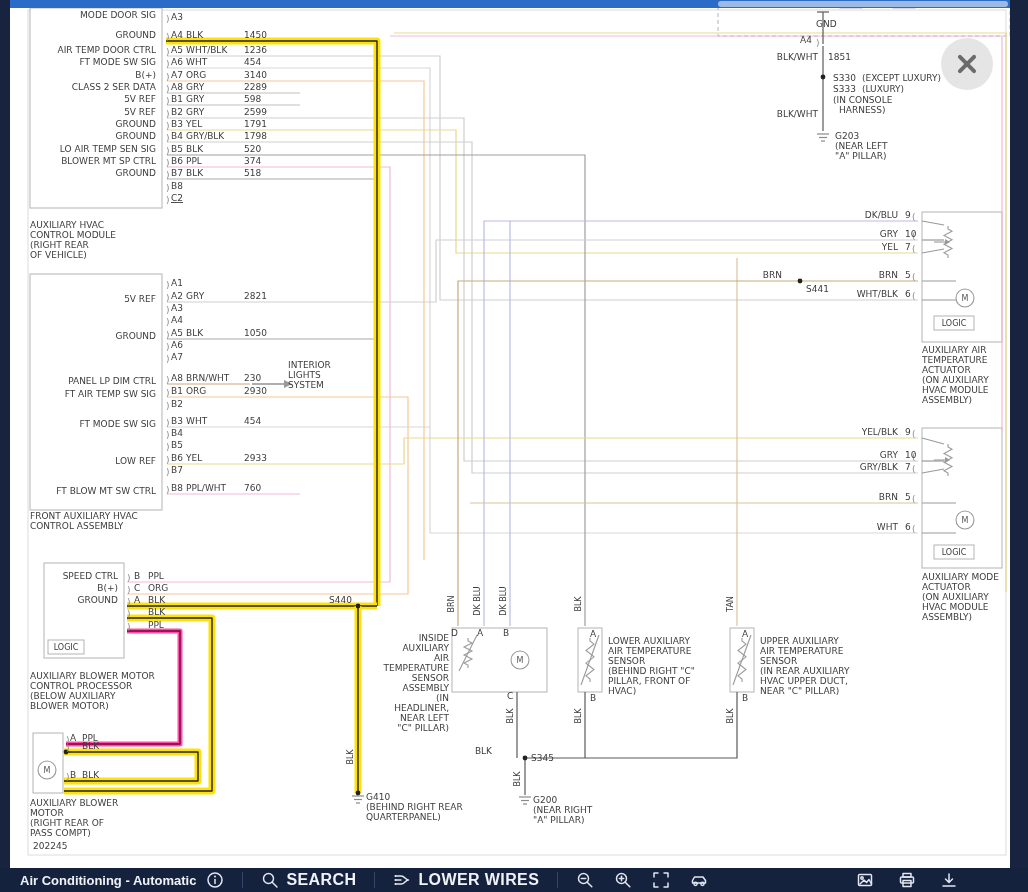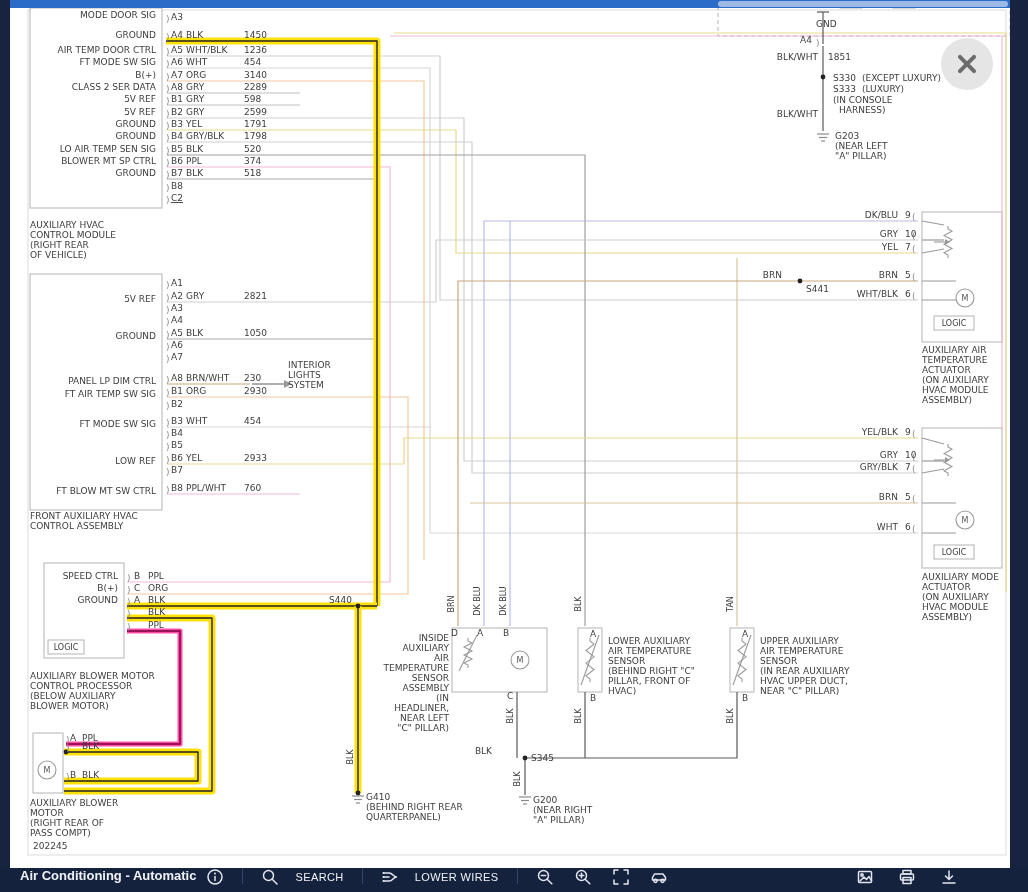--- a/index.html
+++ b/index.html
@@ -13,27 +13,27 @@
   #diagram{position:absolute;left:0;top:0;}
   #diagram text{font-family:"DejaVu Sans",sans-serif;}
   .close-btn{
     position:absolute;left:931px;top:30px;width:52px;height:52px;border:none;
     border-radius:50%;background:rgba(228,228,228,.95);cursor:pointer;padding:0;
   }
   .x-bar{position:absolute;left:14px;top:24px;width:24px;height:4px;background:#6b6b6b;border-radius:2px;}
   .b1{transform:rotate(45deg);} .b2{transform:rotate(-45deg);}
   .toolbar{
     position:absolute;left:0;bottom:0;width:1028px;height:24px;background:#15223d;
-    display:flex;align-items:flex-start;color:#f0f2f8;padding-left:20px;box-sizing:border-box;
+    display:flex;align-items:center;color:#f0f2f8;padding-left:20px;box-sizing:border-box;
   }
   .tb-title{font-size:13px;font-weight:bold;white-space:nowrap;}
   .tb-icon{display:inline-flex;width:18px;height:18px;align-items:center;justify-content:center;}
   .tb-icon svg{display:block;}
-  .tb-btn{background:none;border:none;color:#f0f2f8;display:flex;align-items:center;gap:16px;
-    font-family:"Liberation Sans",sans-serif;font-size:11px;font-weight:normal;letter-spacing:.4px;cursor:pointer;padding:0;}
+  .tb-btn{background:none;border:none;color:#f0f2f8;display:flex;align-items:center;gap:7px;
+    font-family:"Liberation Sans",sans-serif;font-size:16px;font-weight:bold;letter-spacing:.4px;cursor:pointer;padding:0;}
   .tb-sep{width:1px;height:16px;background:#34456a;margin:0 18px;}
   .tb-group{display:flex;align-items:center;gap:20px;}
   .tb-right{margin-left:auto;margin-right:70px;display:flex;align-items:center;gap:24px;}
   .ml8{margin-left:10px;}
 </style>
 </head>
 <body>
 
 <div class="top-strip">
   <div class="hthumb"></div>

